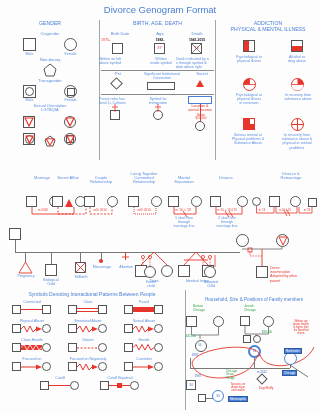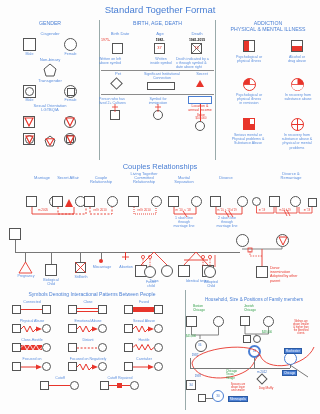--- a/index.html
+++ b/index.html
@@ -33,21 +33,21 @@
   .tny2{font-size:2.6px;line-height:3px;}
   svg{position:absolute;overflow:visible;}
   .box-lbl{position:absolute;font-size:3px;color:#fff;background:#4a7fd4;padding:0 1px;border:1px solid #2a5aa4;white-space:nowrap;}
   .grn-lbl{position:absolute;font-size:3.2px;color:#2f9e46;white-space:nowrap;}
 </style>
 </head>
 <body>
 
 <div class="page">
 
-  <div id="main-title" class="title">Standard Together Format</div>
+  <div id="main-title" class="title">Divorce Genogram Format</div>
 
   <div class="divider" style="left:99px;top:20px;width:1px;height:140px;"></div>
   <div class="divider" style="left:215px;top:20px;width:1px;height:140px;"></div>
 
   <div class="sect-title" style="left:4px;top:20px;width:92px;">GENDER</div>
 
   <div class="lbl" style="left:4px;top:32px;width:92px;font-size:4.2px;">Cisgender</div>
   <div class="sq" style="left:23px;top:38px;width:13px;height:13px;"></div>
   <div class="ci" style="left:64px;top:38px;width:13px;height:13px;"></div>
   <div class="lbl" style="left:17px;top:52px;width:25px;">Male</div>
@@ -198,21 +198,20 @@
   <svg style="left:291px;top:118px;" width="13" height="13">
     <circle cx="6.5" cy="6.5" r="6" fill="#fff" stroke="#e8352b" stroke-width="1"></circle>
     <line x1="0.5" y1="6.5" x2="12.5" y2="6.5" stroke="#e8352b" stroke-width="1"></line>
     <line x1="6.5" y1="0.5" x2="6.5" y2="12.5" stroke="#e8352b" stroke-width="1"></line>
   </svg>
   <div class="lbl" style="left:275px;top:133px;width:44px;white-space:pre-line;">In recovery from
 substance abuse &amp;
 physical or mental
 problems</div>
 
-  <div class="big-sect" style="left:0;top:162px;width:320px;">Couples Relationships</div>
 
   <div class="lbl" style="left:22px;top:176px;width:40px;font-size:4px;white-space:pre-line;">Marriage</div>
   <div class="sq" style="left:26px;top:196px;width:11px;height:11px;"></div>
   <div class="ci" style="left:49px;top:196px;width:11px;height:11px;"></div>
   <svg style="left:26px;top:207px;" width="40" height="10">
     <path d="M6,0 L6,7 L48,7 L48,0" stroke="#e8352b" stroke-width="0.9" fill="none"></path>
   </svg>
   <div class="lbl red tiny" style="left:30px;top:209px;width:26px;">m 2005</div>
 
   <div class="lbl" style="left:46px;top:176px;width:44px;font-size:4px;">Secret Affair</div>

